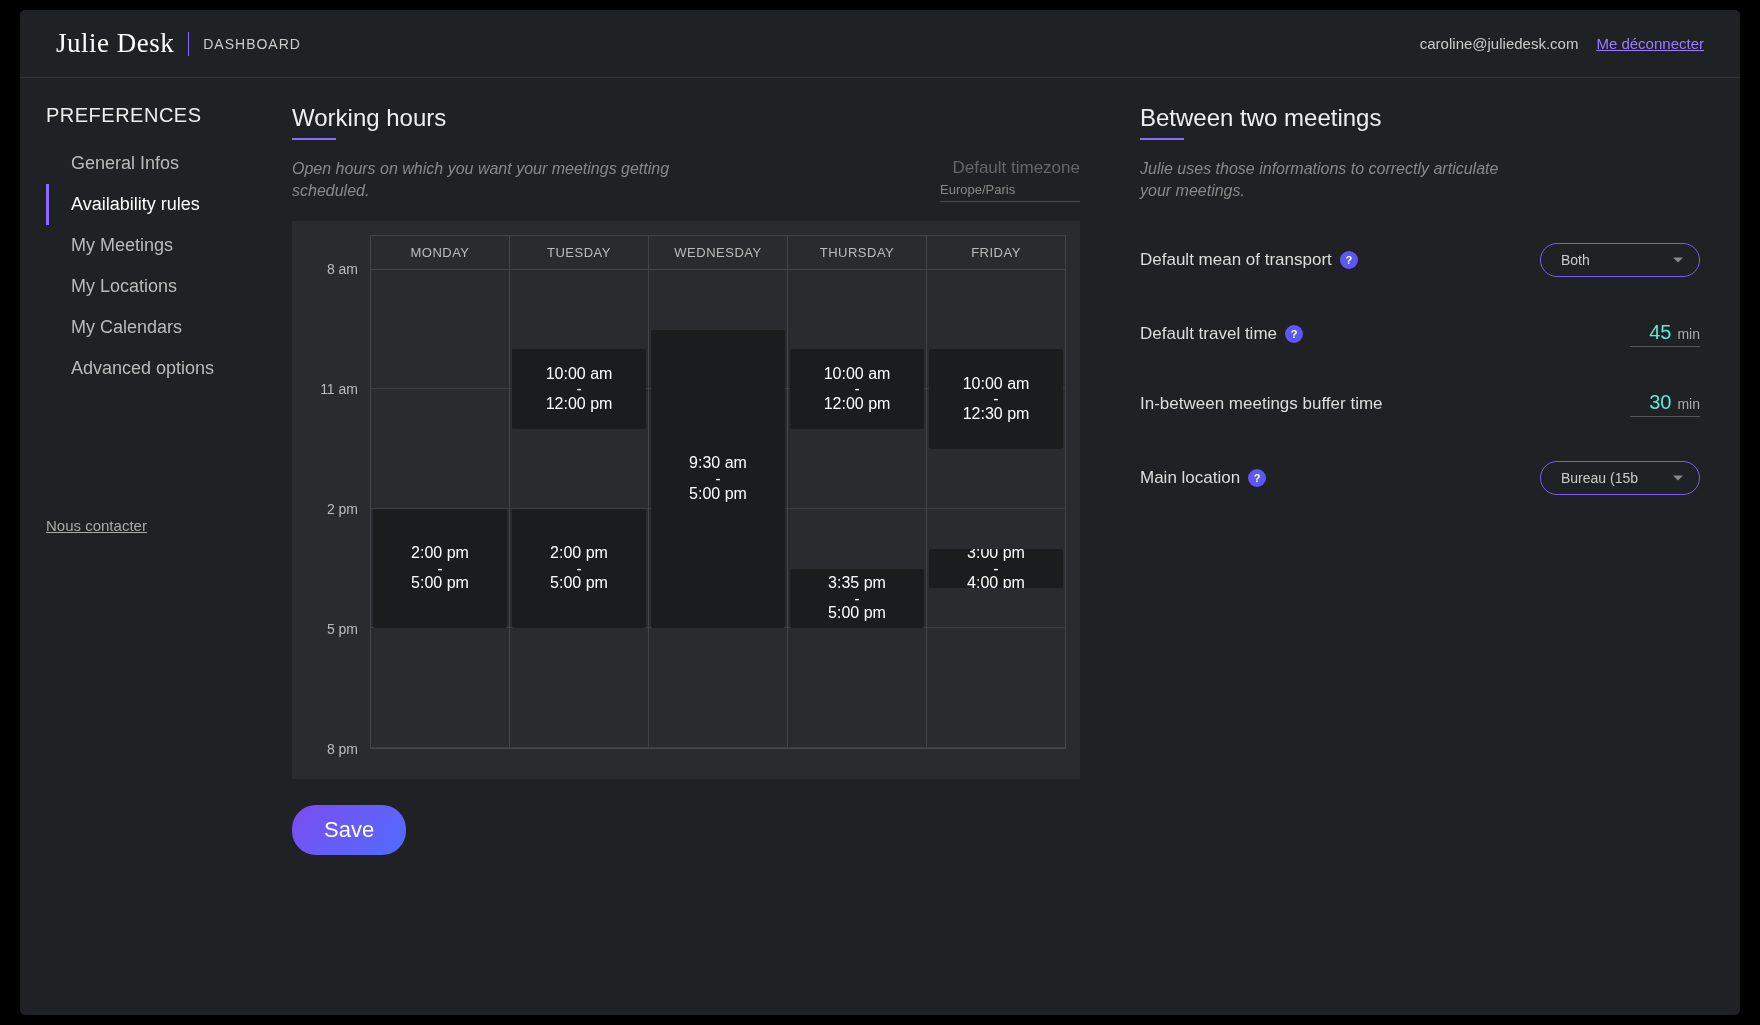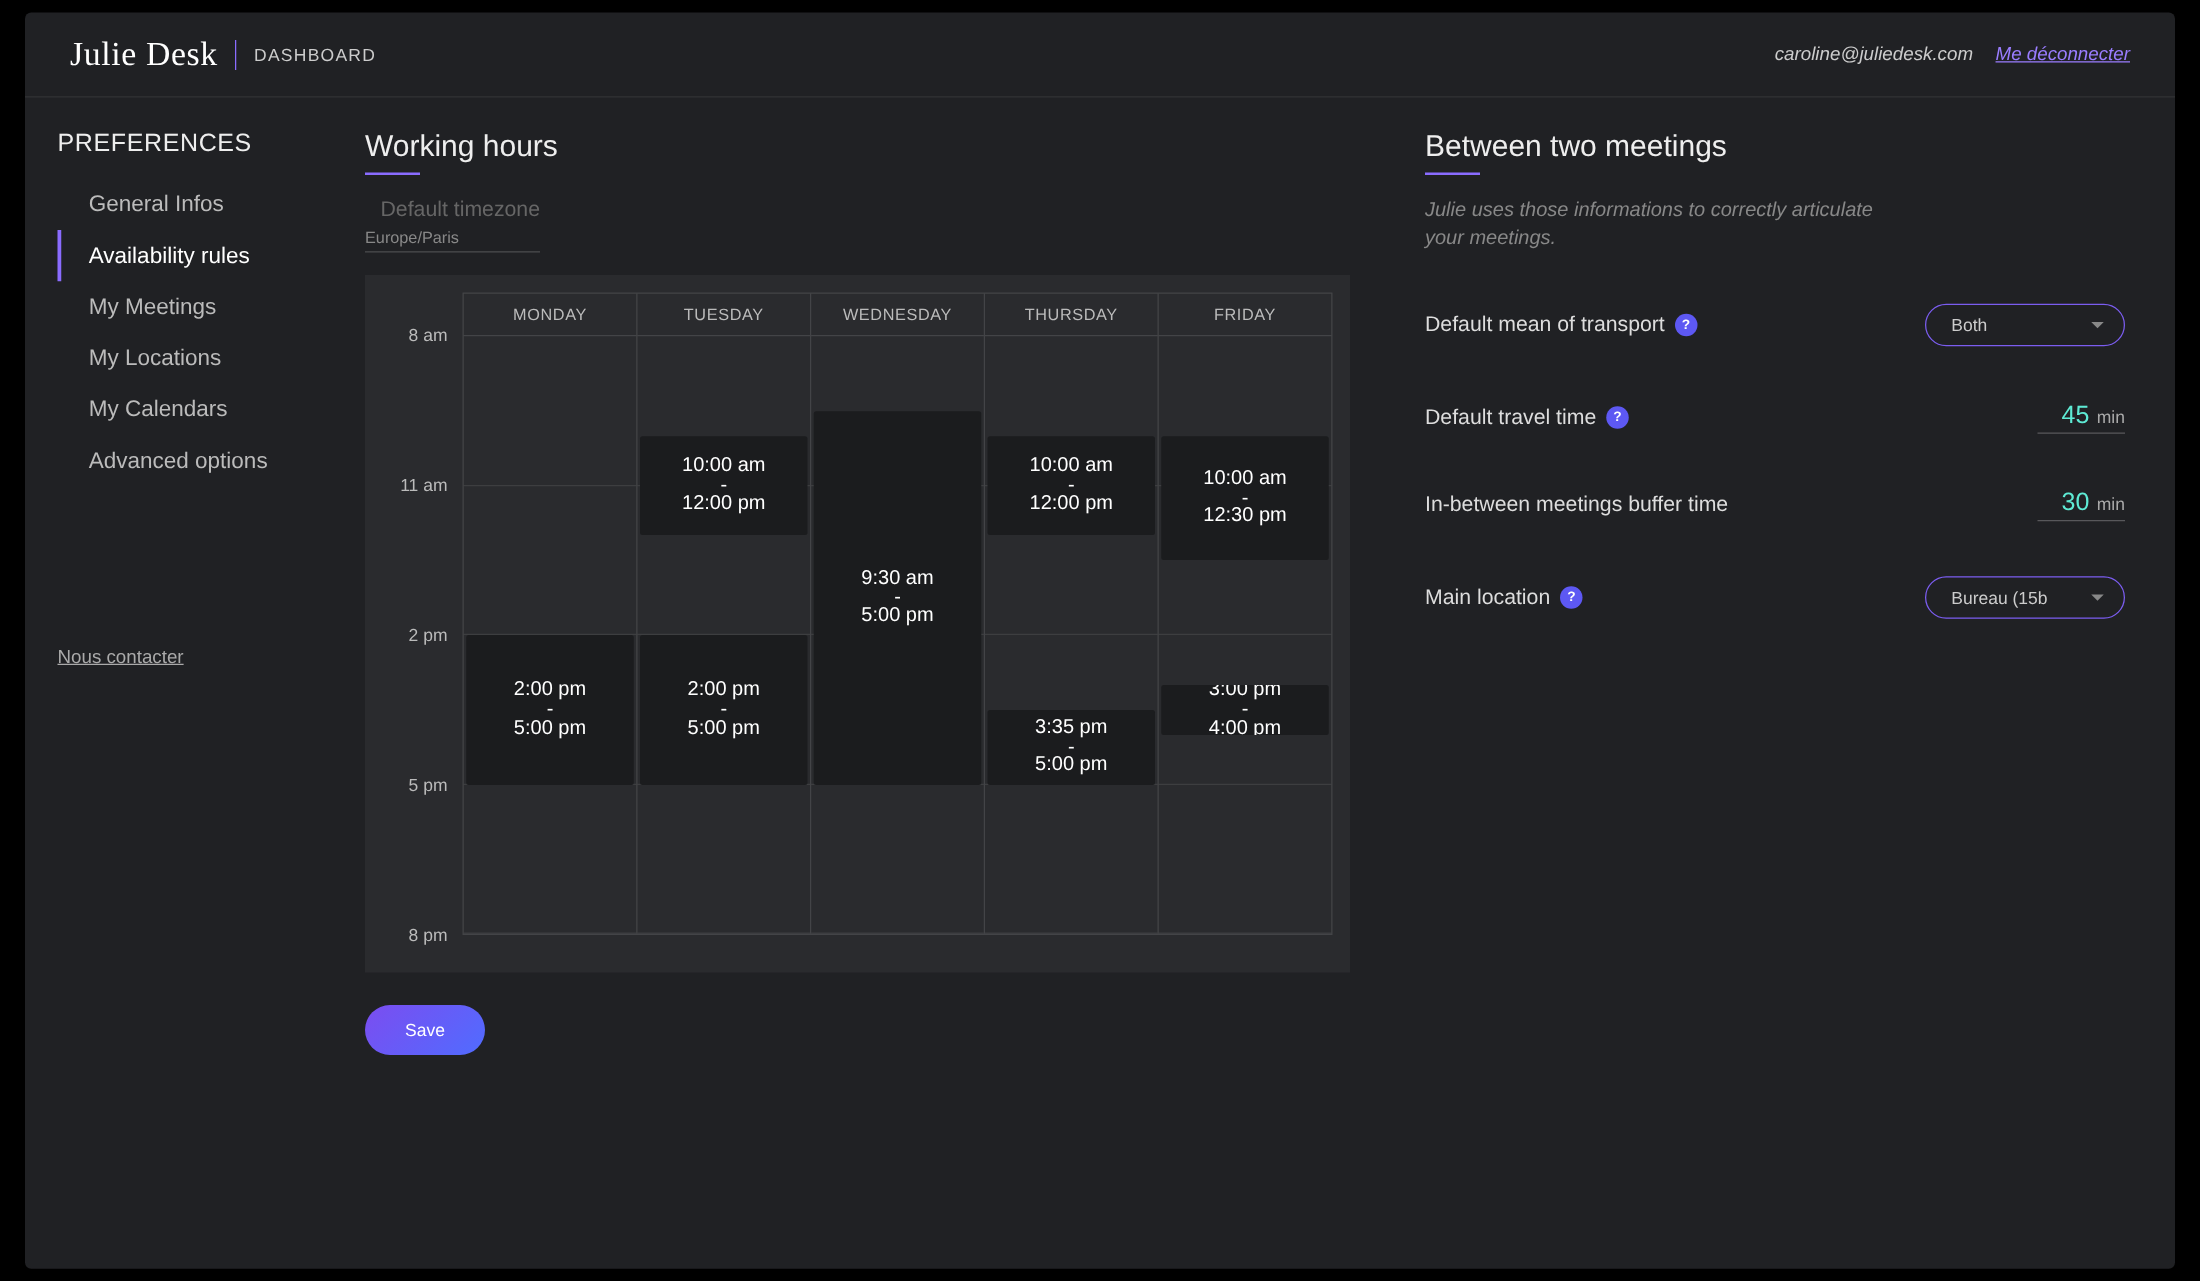--- a/index.html
+++ b/index.html
@@ -40,21 +40,21 @@
   .brand-divider {
     width: 1px;
     height: 24px;
     background: #8a6cff;
   }
   .brand-section {
     color: #ccc;
     font-size: 14px;
     letter-spacing: 1px;
   }
-  .user-area { display: flex; align-items: center; gap: 18px; font-size: 15px; font-style: italic; }
+  .user-area { display: flex; align-items: center; gap: 18px; font-size: 15px; }
   .user-email { color: #ccc; }
   .logout-link { color: #9a7dff; text-decoration: underline; cursor: pointer; }
 
   .body {
     flex: 1;
     display: flex;
     overflow: hidden;
   }
   .sidebar {
     width: 260px;
@@ -217,21 +217,21 @@
     border-radius: 2px;
     overflow: hidden;
   }
   .event span.sep { line-height: 0.6; }
   .event .l { line-height: 1.3; }
 
   .save-btn {
     margin-top: 26px;
     background: linear-gradient(135deg, #7b4df0 0%, #506cff 100%);
     color: #fff;
-    font-size: 14px;
+    font-size: 22px;
     border: none;
     padding: 12px 32px;
     border-radius: 24px;
     cursor: pointer;
   }
 
   
   .field-row {
     display: flex;
     justify-content: space-between;
@@ -321,20 +321,21 @@
         </ul>
       <ul class="sidebar-links" id="sidebar-links">
           <li class="sidebar-link">Nous contacter</li>
         </ul>
     </div>
 
     <div class="main">
       <div class="column col-left">
         <div class="section-title">Working hours</div>
         <div class="working-head">
+          <div class="subtext">Open hours on which you want your meetings getting scheduled.</div>
           <div class="tz-block">
             <div class="tz-label">Default timezone</div>
             <div class="tz-value">Europe/Paris</div>
           </div>
         </div>
 
         <div class="calendar-wrap">
           <div class="calendar">
             <div class="time-col">
               <div class="time-hdr"></div>

